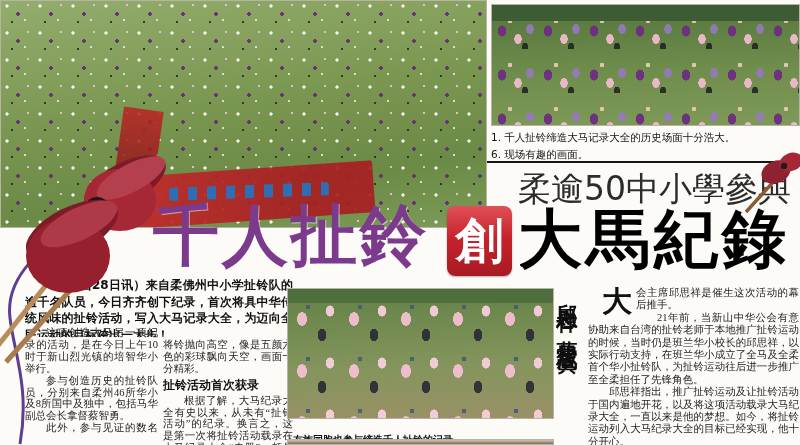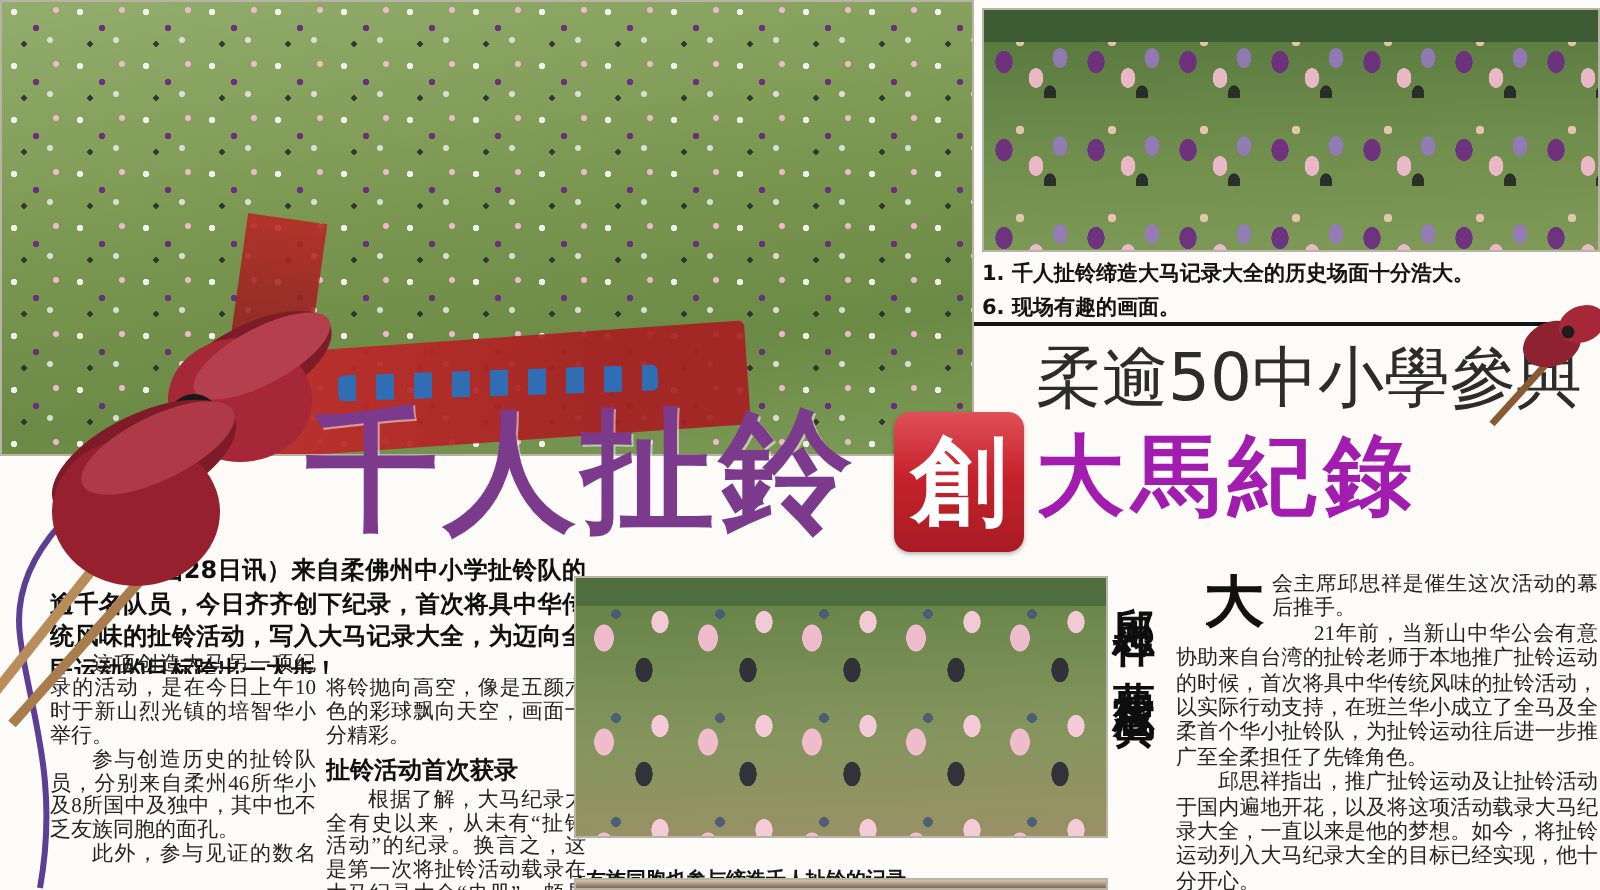--- a/index.html
+++ b/index.html
@@ -56,37 +56,37 @@
       radial-gradient(ellipse 7px 10px at 34px 46px, rgba(40,40,52,.9) 60%, transparent 63%),
       radial-gradient(circle 4px at 20px 18px, rgba(70,90,120,.9) 60%, transparent 63%),
       radial-gradient(ellipse 7px 9px at 42px 22px, rgba(247,205,219,.96) 60%, transparent 63%),
       linear-gradient(178deg,#6a864a 15%, #84955d 60%, #9a9166 100%);
     background-size:cover, 52px 52px, 52px 52px, 52px 52px, 52px 52px, cover;
   }
   .photo-sliver { left:287px; top:439px; width:267px; height:6px;
     background:linear-gradient(#d8c3ae,#7c6a58); }
 
   .caption-list { position:absolute; left:491px; top:129px; width:305px;
-    font-size:10.5px; font-weight:bold; line-height:17px; color:#141414; }
+    font-size:10.5px; font-weight:normal; line-height:17px; color:#141414; }
   .rule { position:absolute; left:487px; top:161px; width:312px; height:2px; background:#151515; }
 
   .sub-headline { position:absolute; left:518px; top:167px; width:250px;
     font-size:33px; color:#2c2c2c; letter-spacing:0px; white-space:nowrap; font-weight:500; }
 
   .headline { position:absolute; left:0; top:196px; width:656px; height:84px; }
   .hl-purple { position:absolute; left:153px; top:4px; font-size:66px; line-height:72px;
     font-weight:bold; color:#7b3a8c; letter-spacing:3px; white-space:nowrap;
     text-shadow:1px 1px 0 rgba(255,255,255,.5); }
   .hl-box { position:absolute; left:447px; top:10px; width:65px; height:70px;
     background:linear-gradient(#e05058 0%, #c6232c 45%, #a81b23 100%);
     border-radius:8px; display:flex; align-items:center; justify-content:center;
     box-shadow:0 1px 2px rgba(0,0,0,.3); }
   .hl-box span { font-size:48px; font-weight:bold; color:#fff; }
-  .hl-red { position:absolute; left:518px; top:8px; font-size:44px; line-height:70px;
-    font-weight:bold; color:#a21caf; letter-spacing:4px; white-space:nowrap; }
+  .hl-red { position:absolute; left:518px; top:8px; font-size:64px; line-height:70px;
+    font-weight:bold; color:#000000; letter-spacing:4px; white-space:nowrap; }
 
   .lead { position:absolute; left:25px; top:277px; width:268px; height:60px;
     font-size:12px; font-weight:bold; line-height:16.5px; text-align:justify;
     text-indent:30px; color:#101010; overflow:hidden; word-break:break-all; }
 
   .bodycol { position:absolute; font-size:10.5px; line-height:11.9px; color:#232323;
     text-align:justify; word-break:break-all; overflow:hidden; }
   .bodycol p { text-indent:21px;font-family:Liberation Serif, serif; }
   .bodycol p.cont { text-indent:0; }
   .col-1 { left:25px; top:327px; width:133px; height:106px; }
@@ -142,41 +142,41 @@
     <span class="hl-box">
       <span>創</span>
     </span>
     <span class="hl-red">大馬紀錄</span>
   </div>
 
   <div class="lead">（新山28日讯）来自柔佛州中小学扯铃队的逾千名队员，今日齐齐创下纪录，首次将具中华传统风味的扯铃活动，写入大马记录大全，为迈向全民运动的目标跨出一大步！</div>
 
   <div class="bodycol col-1">
     <p>这项创造大马另一项纪录的活动，是在今日上午10时于新山烈光镇的培智华小举行。</p>
-    <p>参与创造历史的扯铃队员，分别来自柔州46所华小及8所国中及独中，其中也不乏友族同胞的面孔。</p>
+    <p>参与创造历史的扯铃队员，分别来自柔州46所华小及8所国中及独中，包括马华副总会长拿督蔡智勇。</p>
     <p>此外，参与见证的数名嘉宾，包括马华副总会长拿督蔡智勇、大会主席兼马华地不佬区国会议员邱思祥以及新山中华公会会长拿督斯里郑金财等。</p>
   </div>
 
   <div class="bodycol col-2">
     <p class="cont">将铃抛向高空，像是五颜六色的彩球飘向天空，画面十分精彩。</p>
     <h4 class="col-sub">扯铃活动首次获录</h4>
     <p>根据了解，大马纪录大全有史以来，从未有“扯铃活动”的纪录。换言之，这是第一次将扯铃活动载录在大马纪录大全“史册”，颇具意义。</p>
 
   </div>
 
   <div class="photo photo-middle"></div>
   <div class="mid-caption">▲友族同胞也参与缔造千人扯铃的记录。</div>
   <div class="photo photo-sliver"></div>
 
   <div class="vert-head">邱思祥：夢想成眞</div>
 
   <div class="bodycol col-right">
     <span class="dropcap">大</span>
     <p class="cont">会主席邱思祥是催生这次活动的幕后推手。</p>
-    <p>21年前，当新山中华公会有意协助来自台湾的扯铃老师于本地推广扯铃运动的时候，首次将具中华传统风味的扯铃活动，以实际行动支持，在班兰华小成立了全马及全柔首个华小扯铃队，为扯铃运动往后进一步推广至全柔担任了先锋角色。</p>
+    <p>21年前，当新山中华公会有意协助来自台湾的扯铃老师于本地推广扯铃运动的时候，当时仍是班兰华小校长的邱思祥，以实际行动支持，在班兰华小成立了全马及全柔首个华小扯铃队，为扯铃运动往后进一步推广至全柔担任了先锋角色。</p>
     <p>邱思祥指出，推广扯铃运动及让扯铃活动于国内遍地开花，以及将这项活动载录大马纪录大全，一直以来是他的梦想。如今，将扯铃运动列入大马纪录大全的目标已经实现，他十分开心。</p>
 
   </div>
 
   <svg class="diabolo-art" viewBox="0 0 210 297">
     <path d="M95 70 C 40 95, 5 130, 10 170 C 14 205, 30 240, 20 296" fill="none" stroke="#5d3e92" stroke-width="3"></path>
     <line x1="58" y1="122" x2="-4" y2="200" stroke="#b98d5a" stroke-width="5"></line>
     <line x1="74" y1="138" x2="6" y2="214" stroke="#a87c4c" stroke-width="5"></line>
     <ellipse cx="125" cy="35" rx="45" ry="20" transform="rotate(-28 125 35)" fill="#7e1b29"></ellipse>
     <ellipse cx="120" cy="52" rx="36" ry="31" fill="#a62837"></ellipse>

